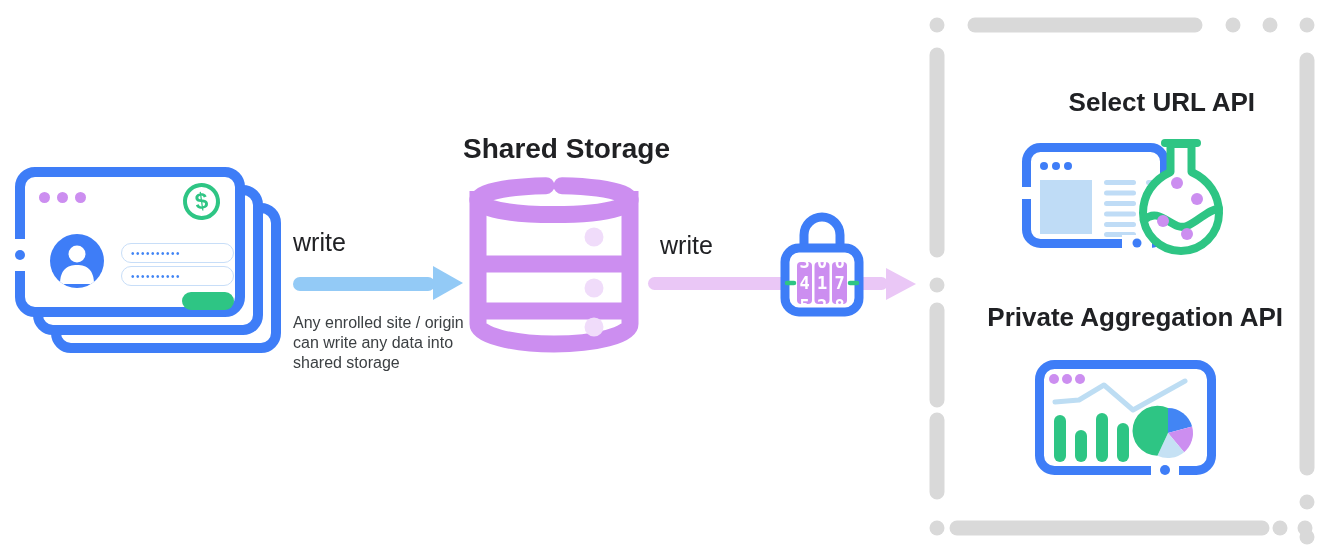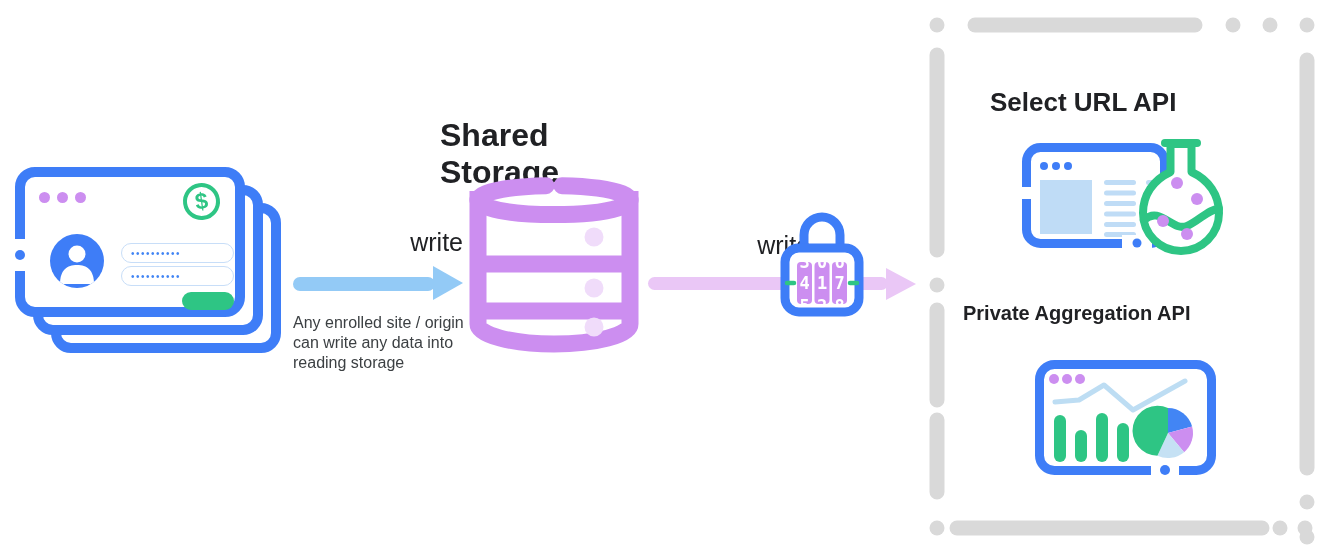--- a/index.html
+++ b/index.html
@@ -42,30 +42,30 @@
   .write-body{left:293px;top:277px;width:142px;height:14px;background:var(--light-blue-arrow)}
   .write-head{position:absolute;left:433px;top:266px;width:0;height:0;
               border-top:17px solid transparent;border-bottom:17px solid transparent;
               border-left:30px solid var(--light-blue-arrow)}
   .read-body{left:648px;top:277px;width:240px;height:13px;background:var(--pink-arrow)}
   .read-head{position:absolute;left:886px;top:268px;width:0;height:0;
              border-top:16px solid transparent;border-bottom:16px solid transparent;
              border-left:30px solid var(--pink-arrow)}
 
   
-  .flow-label{position:absolute;font-size:25px;color:var(--text-dark);text-align:right}
+  .flow-label{position:absolute;font-size:25px;color:var(--text-dark);text-align:left}
   .write-label{left:293px;top:228px;width:170px}
   .read-label{left:660px;top:231px;width:150px}
   .flow-desc{position:absolute;font-size:16px;line-height:20px;color:var(--text-body)}
   .write-desc{left:293px;top:313px;width:172px}
   .read-desc{left:663px;top:320px;width:205px}
-  .section-title{position:absolute;font-weight:bold;color:var(--text-dark);text-align:left}
-  .storage-title{left:440px;top:117px;width:230px;font-size:32px}
+  .section-title{position:absolute;font-weight:bold;color:var(--text-dark);text-align:right}
+  .storage-title{left:440px;top:133px;width:230px;font-size:28px}
   .select-title{left:990px;top:87px;width:265px;font-size:26px}
-  .private-title{left:963px;top:302px;width:320px;font-size:20px}
+  .private-title{left:963px;top:302px;width:320px;font-size:26px}
 
   .abs{position:absolute}
   svg{display:block}
   svg text{font-family:"DejaVu Sans Mono","Liberation Sans",monospace;font-weight:bold}
 </style>
 </head>
 <body>
 
 <div class="canvas">
 
@@ -97,21 +97,21 @@
       <div class="field f2">••••••••••</div>
       <div class="loginbtn"></div>
       <div class="edge-gap"></div>
       <div class="edge-dot"></div>
     </div>
   </div>
 
   <div class="flow-label write-label">write</div>
   <div class="arrow-body write-body"></div>
   <div class="write-head"></div>
-  <div class="flow-desc write-desc">Any enrolled site / origin can write any data into reading storage</div>
+  <div class="flow-desc write-desc">Any enrolled site / origin can write any data into shared storage</div>
 
   <div class="section-title storage-title">Shared Storage</div>
   <div class="abs" style="left:466px;top:164px">
     <svg width="176" height="196" viewBox="0 0 176 196" fill="none">
       <g style="stroke:var(--purple)" stroke-width="17">
         <path d="M 96 9.2 A 76 14.5 0 1 1 80 9.2" stroke-linecap="round" transform="translate(0,12.5) scale(1,1)"></path>
         <path d="M 12 27 V 160 M 164 27 V 160"></path>
         <path d="M 12 160 A 76 20 0 0 0 164 160"></path>
         <path d="M 14 100 H 162 M 14 147 H 162"></path>
       </g>

